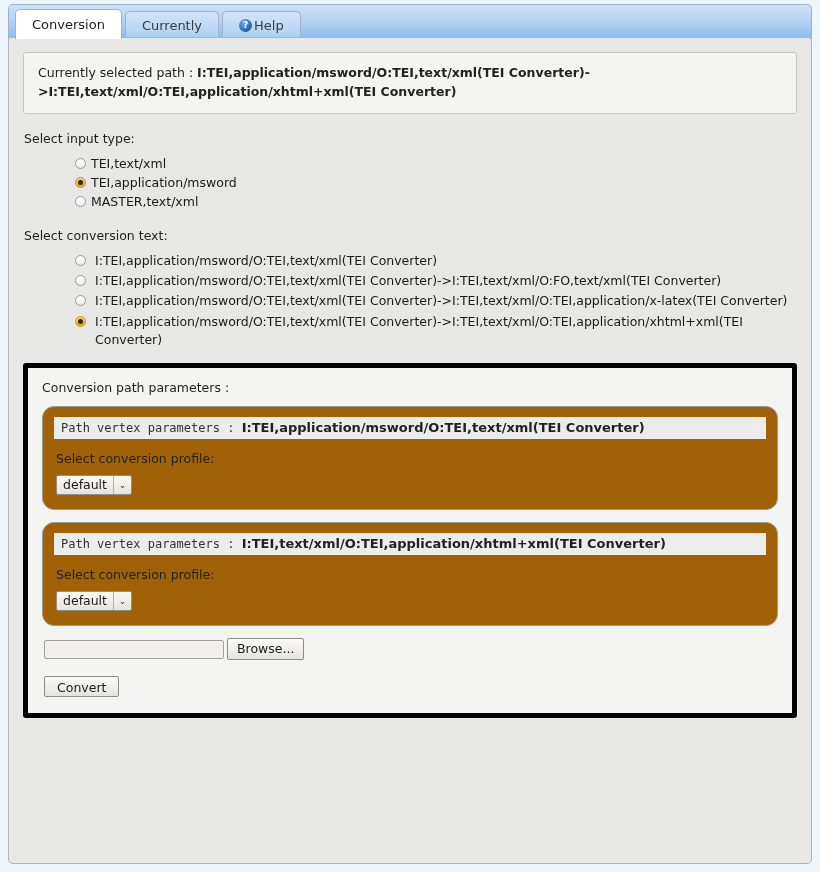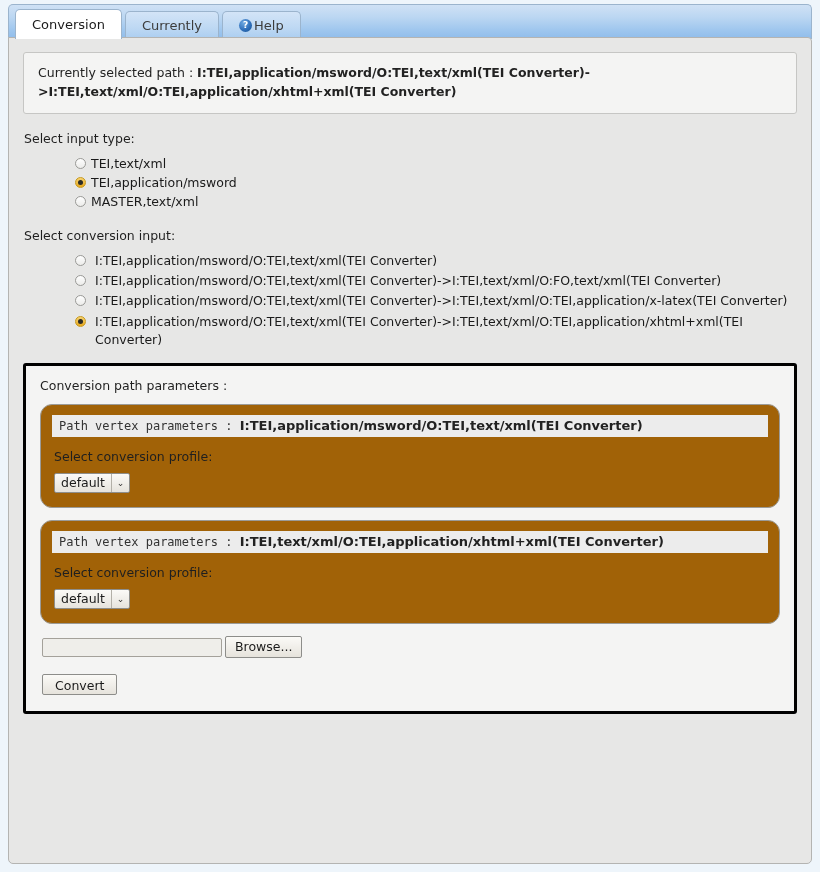--- a/index.html
+++ b/index.html
@@ -156,21 +156,21 @@
     color: #1a1a1a;
     cursor: pointer;
   }
   .radio-row.paths .radio-label { padding-left: 4px; }
 
   
   .params-box {
     margin-top: 14px;
     box-sizing: border-box;
     background: #f4f4f3;
-    border: 3px solid #000000;
+    border: 5px solid #000000;
     border-radius: 3px;
     padding: 12px 14px 16px 14px;
   }
   .params-title {
     font-size: 12.5px;
     color: #1f1f1f;
     margin: 0 0 11px 0;
   }
   .vertex-box {
     box-sizing: border-box;
@@ -298,21 +298,21 @@
       <div class="radio-row">
         <span class="radio checked"></span>
         <span class="radio-label">TEI,application/msword</span>
       </div>
       <div class="radio-row">
         <span class="radio"></span>
         <span class="radio-label">MASTER,text/xml</span>
       </div>
     </div>
 
-    <div class="section-label">Select conversion input:</div>
+    <div class="section-label">Select conversion text:</div>
     <div class="radio-group paths">
       <div class="radio-row paths">
         <span class="radio"></span>
         <span class="radio-label">I:TEI,application/msword/O:TEI,text/xml(TEI Converter)</span>
       </div>
       <div class="radio-row paths">
         <span class="radio"></span>
         <span class="radio-label">I:TEI,application/msword/O:TEI,text/xml(TEI Converter)-&gt;I:TEI,text/xml/O:FO,text/xml(TEI Converter)</span>
       </div>
       <div class="radio-row paths">

